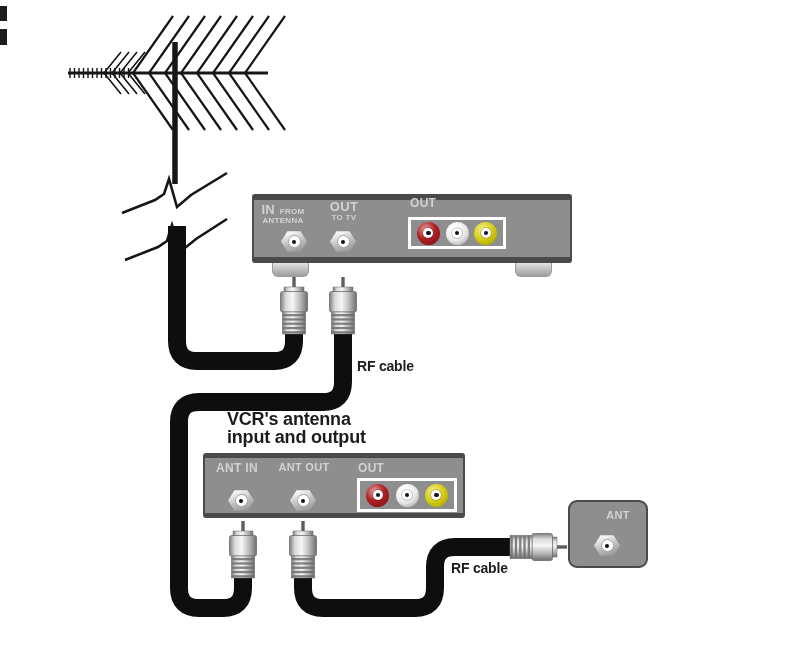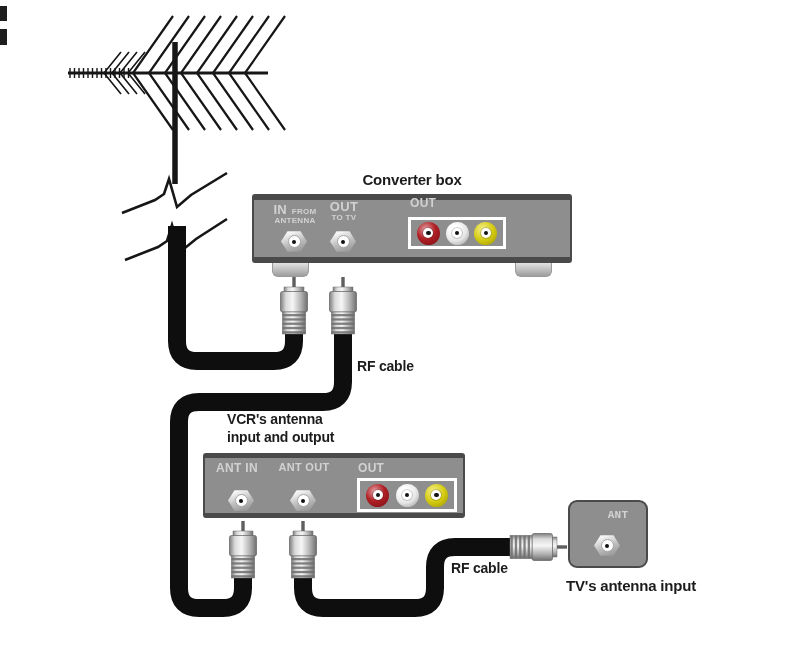--- a/index.html
+++ b/index.html
@@ -15,34 +15,34 @@
   .converter-box{left:252px;top:194px;width:320px;height:69px;border-top-width:6px;border-bottom-width:6px;border-radius:3px;}
   .vcr-box{left:203px;top:453px;width:262px;height:65px;border-top-width:5px;border-bottom-width:5px;border-radius:3px;}
   .tv-box{left:568px;top:500px;width:80px;height:68px;border-radius:9px;}
   .foot{position:absolute;z-index:1;top:263px;width:37px;height:14px;
         background:linear-gradient(180deg,#e2e2e2,#9d9d9d);
         border-radius:0 0 6px 6px;border:1px solid #9a9a9a;border-top:none;box-sizing:border-box;}
   .foot-left{left:272px;} .foot-right{left:515px;}
   
   .cap{position:absolute;z-index:3;color:var(--label_text,#1c1c1c);font-weight:bold;letter-spacing:-0.2px;white-space:nowrap;}
   .conv-title{left:252px;top:171px;width:320px;text-align:center;font-size:15px;}
-  .vcr-caption{left:227px;top:410px;font-size:14px;line-height:18px;white-space:normal;}
+  .vcr-caption{left:227px;top:410px;font-size:18px;line-height:18px;white-space:normal;}
   .tv-caption{left:566px;top:577px;font-size:15px;}
   .rf-top{left:357px;top:358px;font-size:14px;}
   .rf-bottom{left:451px;top:560px;font-size:14px;}
   
   .plabel{position:absolute;z-index:3;color:var(--port_text,#d2d2d2);font-weight:bold;text-align:center;letter-spacing:0.3px;line-height:1.08;}
   .plabel .big{font-size:13px;} .plabel .sml{font-size:8px;}
-  .conv-in{left:263px;top:200px;width:64px;}
+  .conv-in{left:251px;top:200px;width:64px;}
   .conv-out{left:316px;top:200px;width:56px;}
   .conv-avlabel{left:410px;top:197px;font-size:12px;text-align:left;}
   .vcr-antin{left:206px;top:462px;width:62px;font-size:12px;}
   .vcr-antout{left:272px;top:462px;width:64px;font-size:11px;}
   .vcr-avlabel{left:358px;top:462px;font-size:12px;text-align:left;}
-  .tv-ant{left:568px;top:510px;width:100px;font-size:11px;font-family:Liberation Mono, monospace;}
+  .tv-ant{left:568px;top:510px;width:100px;font-size:11px;}
   
   .coax{position:absolute;z-index:3;width:26px;height:23px;display:flex;align-items:center;justify-content:center;}
   .coax-hex{position:absolute;inset:0;
     clip-path:polygon(25% 5%,75% 5%,100% 50%,75% 95%,25% 95%,0 50%);
     background:linear-gradient(160deg,#f6f6f6 18%,#bcbcbc 55%,#8f8f8f 95%);}
   .coax-ring{position:relative;width:13px;height:13px;background:#fff;border:1px solid #a5a5a5;
     border-radius:50%;display:flex;align-items:center;justify-content:center;box-sizing:border-box;}
   .coax-dot{width:4px;height:4px;background:#111;border-radius:50%;}
   .coax-conv-in{left:281px;top:230px;} .coax-conv-out{left:330px;top:230px;}
   .coax-vcr-in{left:228px;top:489px;}  .coax-vcr-out{left:290px;top:489px;}
@@ -136,26 +136,24 @@
     <path class="cable-path" d="M 343 322 L 343 382 Q 343 402 323 402 L 199 402 Q 179 402 179 422 L 179 588 Q 179 608 199 608 L 223 608 Q 243 608 243 588 L 243 570"></path>
     <path class="cable-path" d="M 303 570 L 303 588 Q 303 608 323 608 L 415 608 Q 435 608 435 588 L 435 567 Q 435 547 455 547 L 512 547"></path>
 
     <use href="#fconn" transform="translate(294,277)"></use>
     <use href="#fconn" transform="translate(343,277)"></use>
     <use href="#fconn" transform="translate(243,521)"></use>
     <use href="#fconn" transform="translate(303,521)"></use>
     <use href="#fconn" transform="translate(567,547) rotate(90)"></use>
   </svg>
 
-  <div class="cap conv-title">Converter box</div>
   <div class="cap vcr-caption">
     <div>VCR's antenna</div>
     <div>input and output</div>
   </div>
-  <div class="cap tv-caption">TV's antenna input</div>
   <div class="cap rf-top">RF cable</div>
   <div class="cap rf-bottom">RF cable</div>
 
   <div class="plabel conv-in">
     <div><span class="big">IN</span>
          <span class="sml">FROM</span></div>
     <div class="sml">ANTENNA</div>
   </div>
   <div class="plabel conv-out">
     <div class="big">OUT</div>

